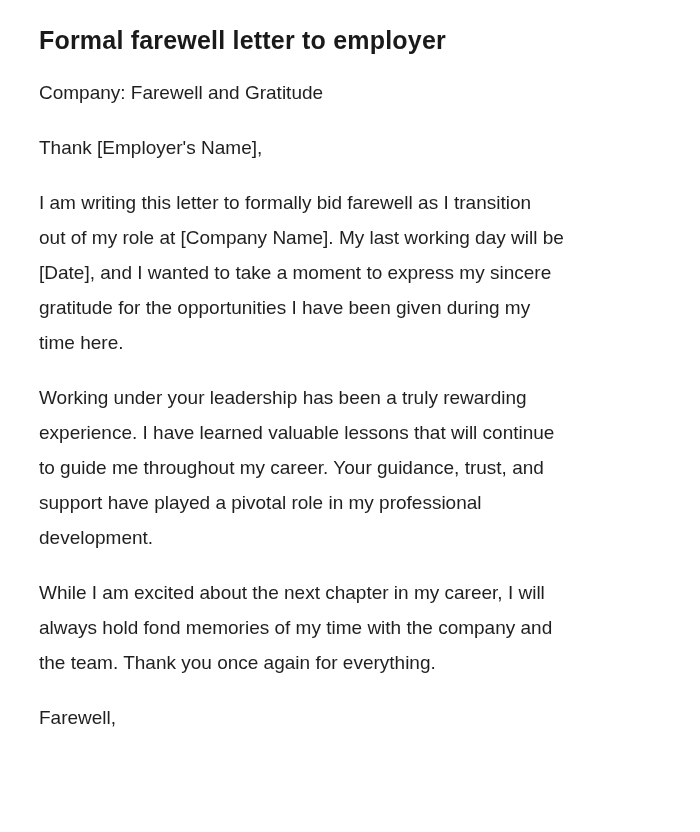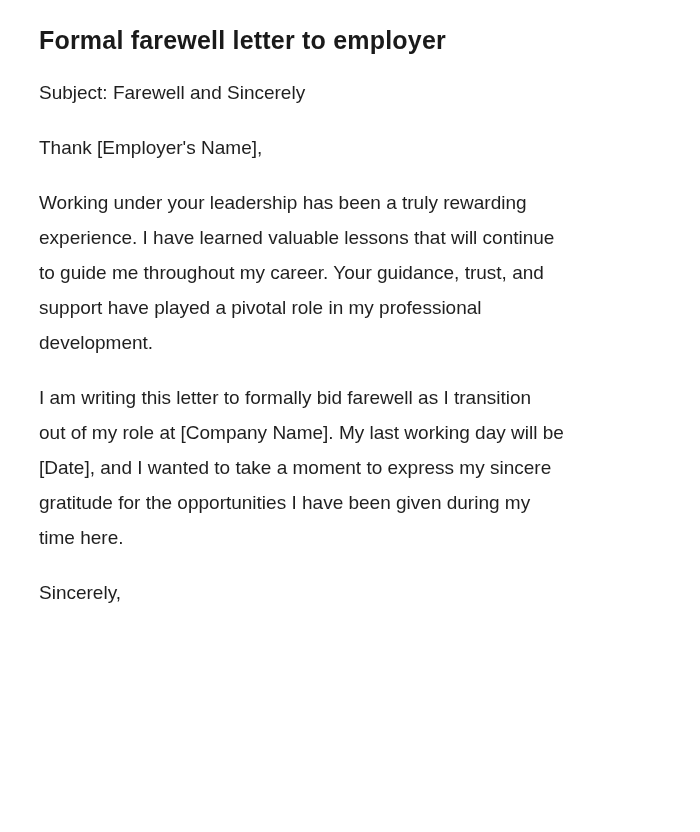--- a/index.html
+++ b/index.html
@@ -37,32 +37,35 @@
     color: #1f1f1f;
     white-space: pre-line;
   }
 </style>
 </head>
 <body>
 
 <main class="letter">
   <h1 class="doc-title">Formal farewell letter to employer</h1>
 
-  <p class="doc-line">Subject: Farewell and Sincerely</p>
+  <p class="doc-line">Company: Farewell and Gratitude</p>
 
   <p class="doc-line">Thank [Employer's Name],</p>
+
+  <p class="doc-para">I am writing this letter to formally bid farewell as I transition
+out of my role at [Company Name]. My last working day will be
+[Date], and I wanted to take a moment to express my sincere
+gratitude for the opportunities I have been given during my
+time here.</p>
 
   <p class="doc-para">Working under your leadership has been a truly rewarding
 experience. I have learned valuable lessons that will continue
 to guide me throughout my career. Your guidance, trust, and
 support have played a pivotal role in my professional
 development.</p>
 
-  <p class="doc-para">I am writing this letter to formally bid farewell as I transition
-out of my role at [Company Name]. My last working day will be
-[Date], and I wanted to take a moment to express my sincere
-gratitude for the opportunities I have been given during my
-time here.</p>
+  <p class="doc-para">While I am excited about the next chapter in my career, I will
+always hold fond memories of my time with the company and
+the team. Thank you once again for everything.</p>
 
-
-  <p class="doc-line">Sincerely,</p>
+  <p class="doc-line">Farewell,</p>
 
 </main>
 
 </body></html>

